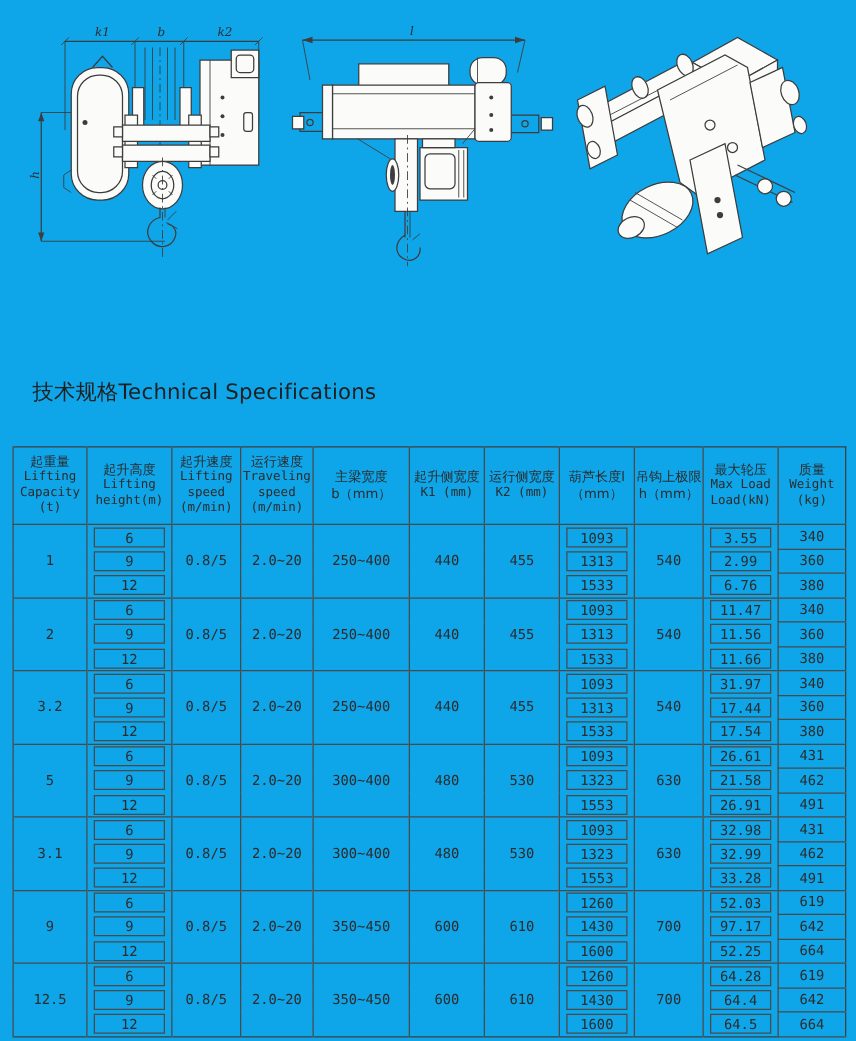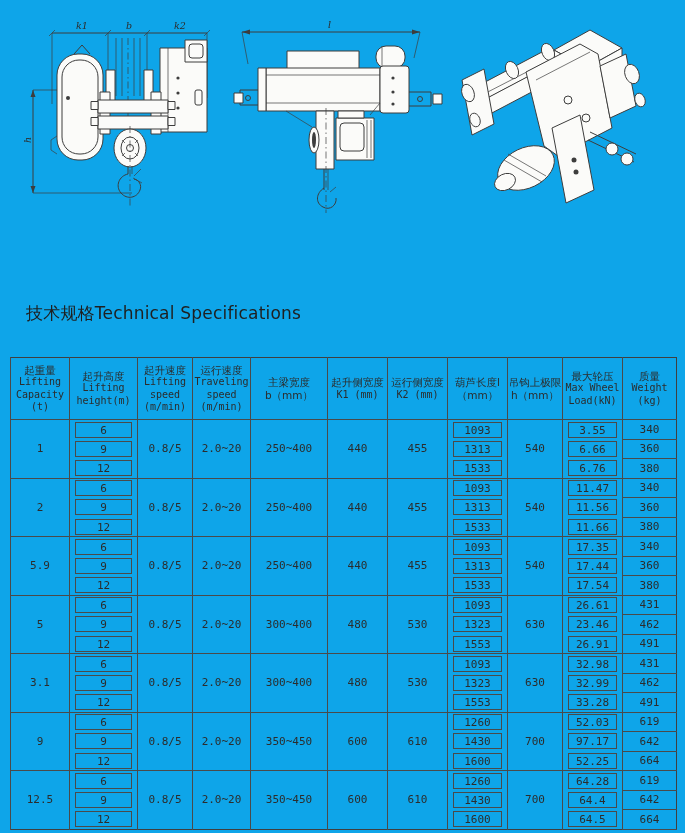--- a/index.html
+++ b/index.html
@@ -263,21 +263,21 @@
           <th>
             <div class="zh">葫芦长度l</div>
             <div class="zh">（mm）</div>
           </th>
           <th>
             <div class="zh">吊钩上极限</div>
             <div class="zh">h（mm）</div>
           </th>
           <th>
             <div class="zh">最大轮压</div>
-            <div>Max Wheel</div>
+            <div>Max Load</div>
             <div>Load(kN)</div>
           </th>
           <th>
             <div class="zh">质量</div>
             <div>Weight</div>
             <div>(kg)</div>
           </th>
         </tr>
     </thead>
     <tbody id="table-body">
@@ -301,21 +301,21 @@
           <td class="wt">340</td>
         </tr>
         <tr>
           <td>
             <div class="box">9</div>
           </td>
           <td>
             <div class="box">1313</div>
           </td>
           <td>
-            <div class="box">6.66</div>
+            <div class="box">2.99</div>
           </td>
           <td class="wt">360</td>
         </tr>
         <tr>
           <td>
             <div class="box">12</div>
           </td>
           <td>
             <div class="box">1533</div>
           </td>
@@ -361,35 +361,35 @@
           </td>
           <td>
             <div class="box">1533</div>
           </td>
           <td>
             <div class="box">11.66</div>
           </td>
           <td class="wt">380</td>
         </tr>
         <tr class="group-first">
-          <td rowspan="3">5.9</td>
+          <td rowspan="3">3.2</td>
           <td>
             <div class="box">6</div>
           </td>
           <td rowspan="3">0.8/5</td>
           <td rowspan="3">2.0~20</td>
           <td rowspan="3">250~400</td>
           <td rowspan="3">440</td>
           <td rowspan="3">455</td>
           <td>
             <div class="box">1093</div>
           </td>
           <td rowspan="3">540</td>
           <td>
-            <div class="box">17.35</div>
+            <div class="box">31.97</div>
           </td>
           <td class="wt">340</td>
         </tr>
         <tr>
           <td>
             <div class="box">9</div>
           </td>
           <td>
             <div class="box">1313</div>
           </td>
@@ -430,21 +430,21 @@
           <td class="wt">431</td>
         </tr>
         <tr>
           <td>
             <div class="box">9</div>
           </td>
           <td>
             <div class="box">1323</div>
           </td>
           <td>
-            <div class="box">23.46</div>
+            <div class="box">21.58</div>
           </td>
           <td class="wt">462</td>
         </tr>
         <tr>
           <td>
             <div class="box">12</div>
           </td>
           <td>
             <div class="box">1553</div>
           </td>

